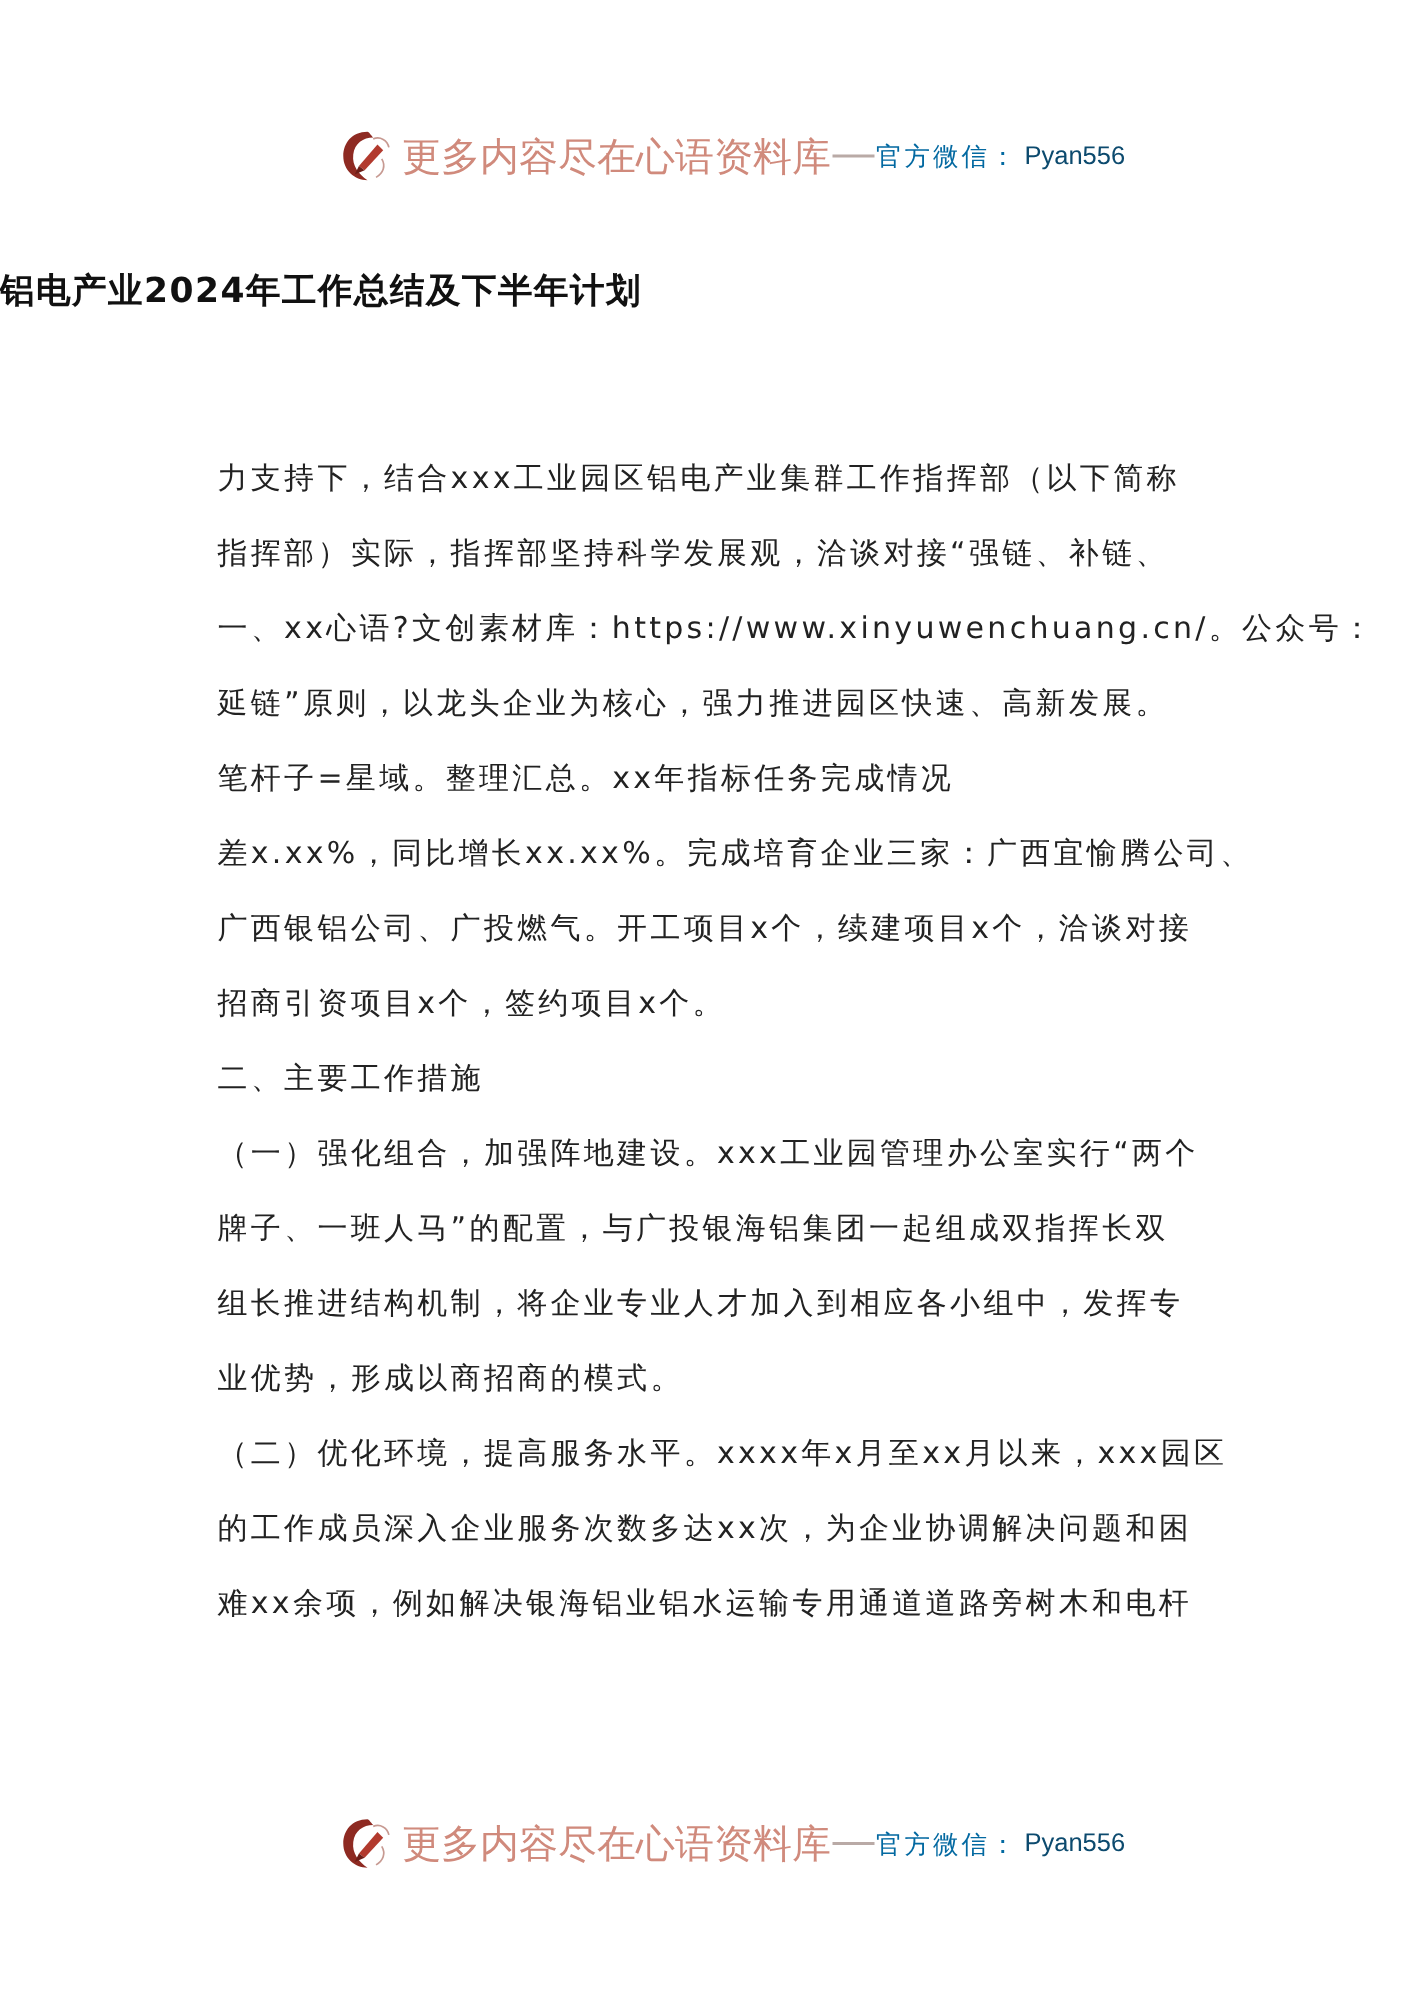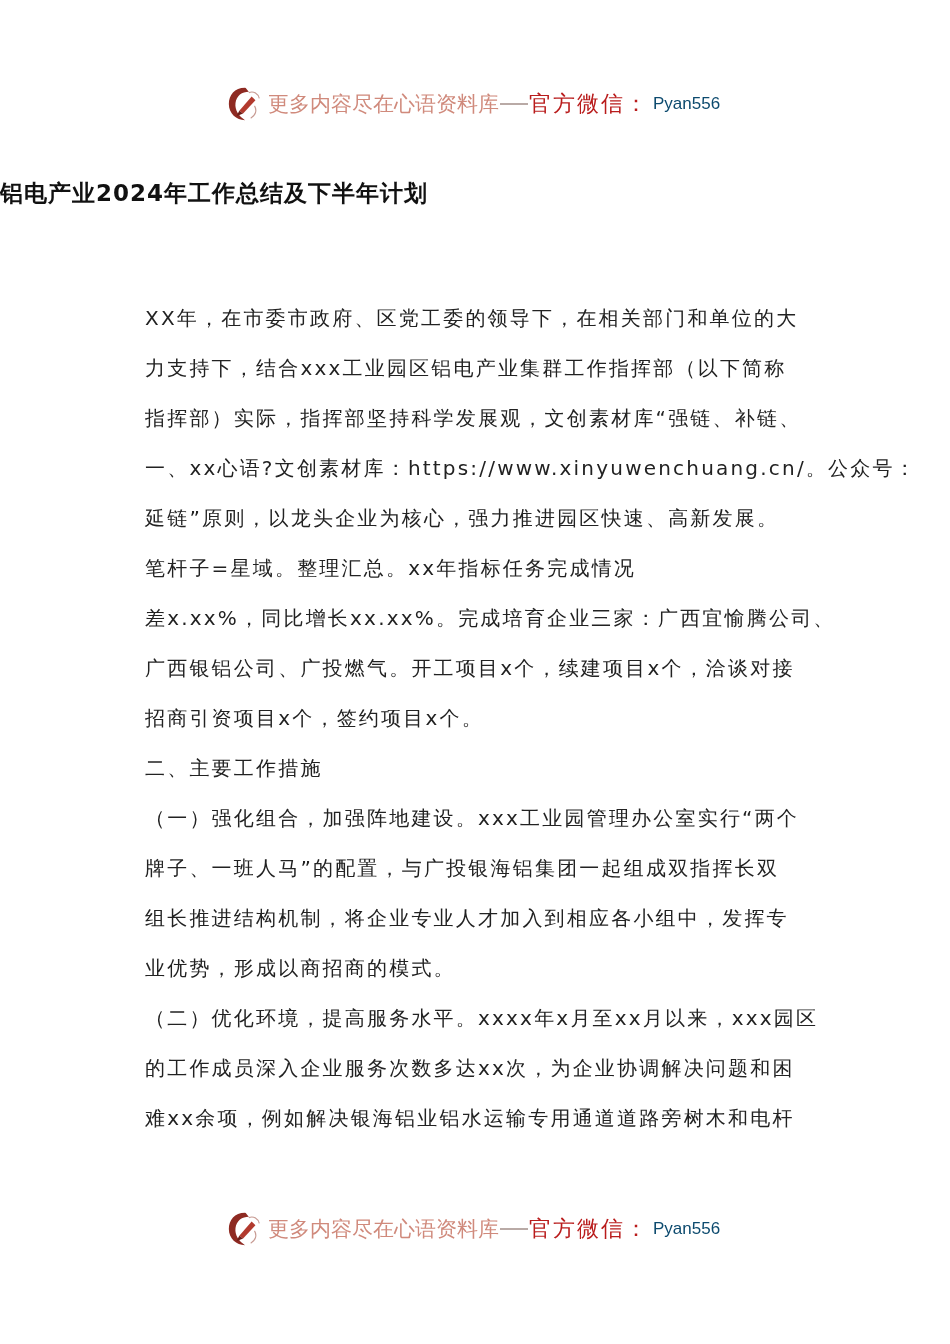--- a/index.html
+++ b/index.html
@@ -2,23 +2,23 @@
 <html><head>
 <meta charset="utf-8">
 <style>
   html, body { margin: 0; padding: 0; background: #ffffff; }
   body { width: 950px; height: 1344px; position: relative; overflow: hidden; }
   .page { position: absolute; left: 0; top: 0; width: 950px; height: 1344px; background: #fff; }
   .watermark { position: absolute; left: 226px; height: 44px; display: flex; align-items: center; white-space: nowrap; }
   .watermark.top { top: 82px; }
   .watermark.bottom { top: 1207px; }
   .wm-logo { width: 38px; height: 38px; margin-right: 4px; display: inline-block; }
-  .wm-text-a { font-family: "DejaVu Serif", serif; font-size: 21px; color: #d08a7c; letter-spacing: 0px; }
+  .wm-text-a { font-family: "DejaVu Serif", serif; font-size: 26px; color: #d08a7c; letter-spacing: 0px; }
   .wm-dash { display: inline-block; width: 28px; height: 2px; background: #b9aaa6; margin: 0 1px; vertical-align: middle; }
-  .wm-text-b { font-family: "DejaVu Serif", serif; font-size: 22px; color: #b91c1c; letter-spacing: 2px; }
+  .wm-text-b { font-family: "DejaVu Serif", serif; font-size: 17px; color: #0369a1; letter-spacing: 2px; }
   .wm-text-c { font-family: "Liberation Sans", sans-serif; font-size: 17px; color: #0c4a6e; margin-left: 4px; }
   .title { position: absolute; top: 178px; left: 0; width: 950px; text-align: left;
            font-family: "DejaVu Sans", sans-serif; font-weight: bold; font-size: 23px; color: #111; letter-spacing: 1px; }
   .body-text { position: absolute; left: 145px; top: 300px; width: 680px; }
   .line { font-family: "DejaVu Sans", sans-serif; font-size: 20px; color: #222; height: 50px; line-height: 36px;
           white-space: nowrap; letter-spacing: 2.2px; }
 </style>
 </head>
 <body>
 
@@ -34,23 +34,22 @@
     </svg>
     <span class="wm-text-a">更多内容尽在心语资料库</span>
     <span class="wm-dash"></span>
     <span class="wm-text-b">官方微信：</span>
     <span class="wm-text-c">Pyan556</span>
   </div>
 
   <div class="title">铝电产业2024年工作总结及下半年计划</div>
 
   <div class="body-text">
-    <div class="line">XX年，在市委市政府、区党工委的领导下，在相关部门和单位的大</div>
     <div class="line">力支持下，结合xxx工业园区铝电产业集群工作指挥部（以下简称</div>
-    <div class="line">指挥部）实际，指挥部坚持科学发展观，文创素材库“强链、补链、</div>
+    <div class="line">指挥部）实际，指挥部坚持科学发展观，洽谈对接“强链、补链、</div>
     <div class="line">一、xx心语?文创素材库：https://www.xinyuwenchuang.cn/。公众号：</div>
     <div class="line">延链”原则，以龙头企业为核心，强力推进园区快速、高新发展。</div>
     <div class="line">笔杆子=星域。整理汇总。xx年指标任务完成情况</div>
     <div class="line">差x.xx%，同比增长xx.xx%。完成培育企业三家：广西宜愉腾公司、</div>
     <div class="line">广西银铝公司、广投燃气。开工项目x个，续建项目x个，洽谈对接</div>
     <div class="line">招商引资项目x个，签约项目x个。</div>
     <div class="line">二、主要工作措施</div>
     <div class="line">（一）强化组合，加强阵地建设。xxx工业园管理办公室实行“两个</div>
     <div class="line">牌子、一班人马”的配置，与广投银海铝集团一起组成双指挥长双</div>
     <div class="line">组长推进结构机制，将企业专业人才加入到相应各小组中，发挥专</div>

